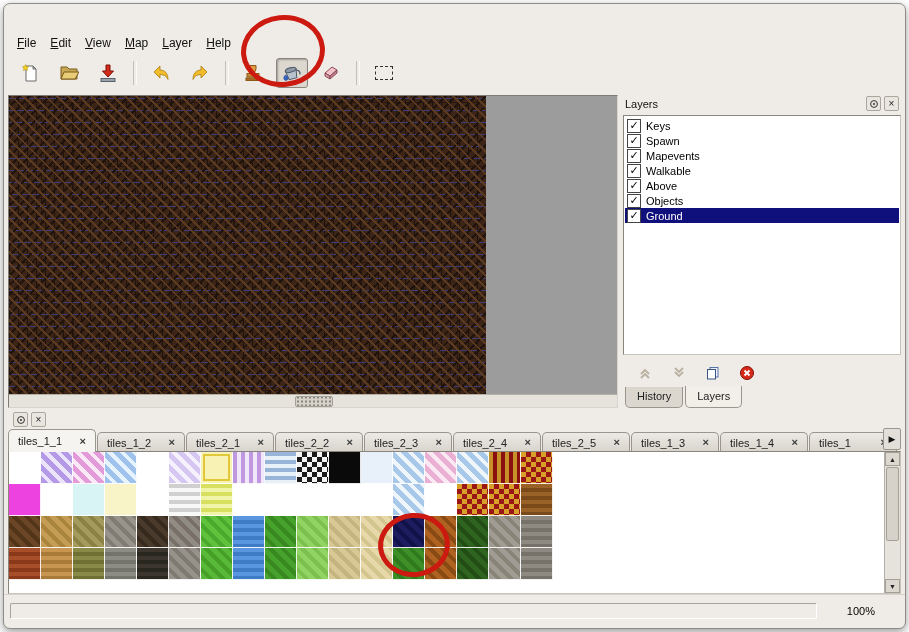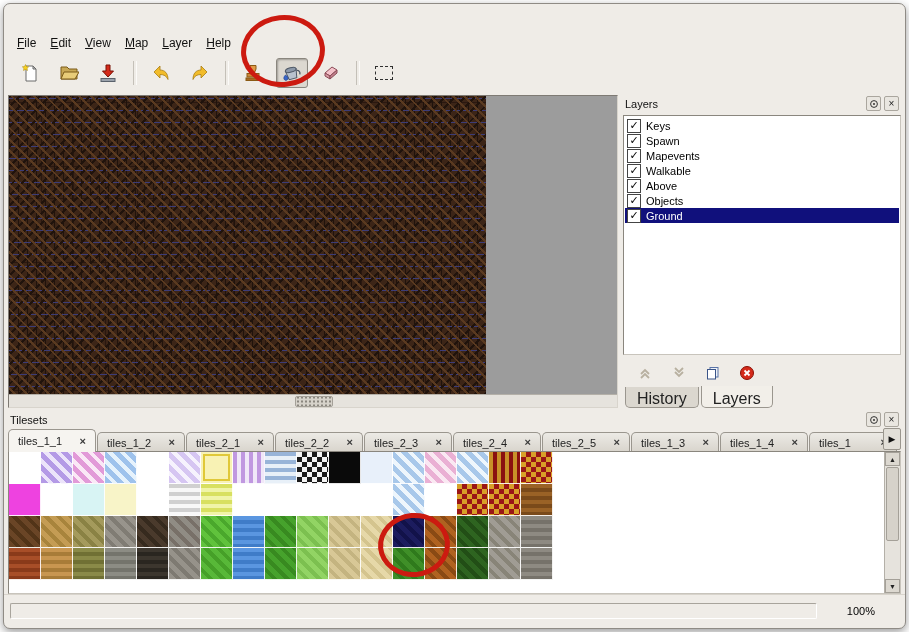--- a/index.html
+++ b/index.html
@@ -37,21 +37,21 @@
   .slider-handle{position:absolute;right:0;top:1px;width:28px;height:13px;background:#dcd8d0;border:1px solid #8a867e;border-radius:2px;
     background-image:radial-gradient(circle,#76726a .8px,transparent 1px);background-size:3px 3px;}
   .layer-list{flex:1;background:#fff;border:1px solid;border-color:#8a867e #c8c4bc #c8c4bc #8a867e;margin:3px 0 4px;padding:2px 1px;overflow:hidden;}
   .layer-row{height:15px;display:flex;align-items:center;gap:5px;font-size:11px;padding:0 2px;color:#000;}
   .layer-row.selected{background:#10107c;color:#fff;}
   .checkbox{width:12px;height:12px;background:#fff;border:1px solid #444;display:flex;align-items:center;justify-content:center;flex:none;}
   .check{font-size:11px;line-height:1;color:#000;margin-top:-1px;}
   .dock-buttons{height:28px;display:flex;align-items:center;gap:14px;padding:0 12px;}
   .dbtn{width:20px;height:20px;display:flex;align-items:center;justify-content:center;background:transparent;border:none;padding:0;}
   .dock-tabs{height:21px;display:flex;gap:2px;padding-left:2px;}
-  .dtab{font-size:16px;padding:3px 11px 0;background:#dbd7cf;border:1px solid #9a968e;border-top:none;border-radius:0 0 5px 5px;color:#222;}
+  .dtab{font-size:11px;padding:3px 11px 0;background:#dbd7cf;border:1px solid #9a968e;border-top:none;border-radius:0 0 5px 5px;color:#222;}
   .dtab.active{background:#f2efe9;margin-top:-1px;padding-top:4px;}
   
   .tilesets{height:182px;margin:2px 4px 0;display:flex;flex-direction:column;}
   .ts-header{height:15px;display:flex;align-items:center;font-size:11px;padding:0 2px;color:#111;}
   .ts-tabbar{height:25px;display:flex;align-items:flex-end;position:relative;padding-right:18px;overflow:hidden;}
   .ts-tab{flex:none;display:flex;align-items:center;justify-content:space-between;gap:7px;font-size:11px;height:20px;min-width:88px;
     box-sizing:border-box;padding:0 9px;background:linear-gradient(#eceae5,#d8d4cc);border:1px solid #9a968e;border-bottom:none;
     border-radius:5px 5px 0 0;margin-right:1px;color:#222;margin-top:37px;}
   .ts-tab.active{background:#f6f4f0;height:23px;position:relative;z-index:3;}
   .tab-close{font-size:11px;font-weight:bold;color:#3a3a3a;line-height:1;}
@@ -246,21 +246,20 @@
 
       <div class="dock-tabs">
         <span class="dtab">History</span>
         <span class="dtab active">Layers</span>
       </div>
     </div>
   </div>
 
   <div class="tilesets">
     <div class="ts-header">
-      <span class="dock-title">Tilesets</span>
       <span class="mini-btn">
         <svg width="10" height="10" viewBox="0 0 10 10">
           <circle cx="5" cy="5" r="3.4" fill="none" stroke="#333"></circle>
             <circle cx="5" cy="5" r="1" fill="#333"></circle>
         </svg>
       </span>
       <span class="mini-btn">
           <span>×</span>
         </span>
     </div>

